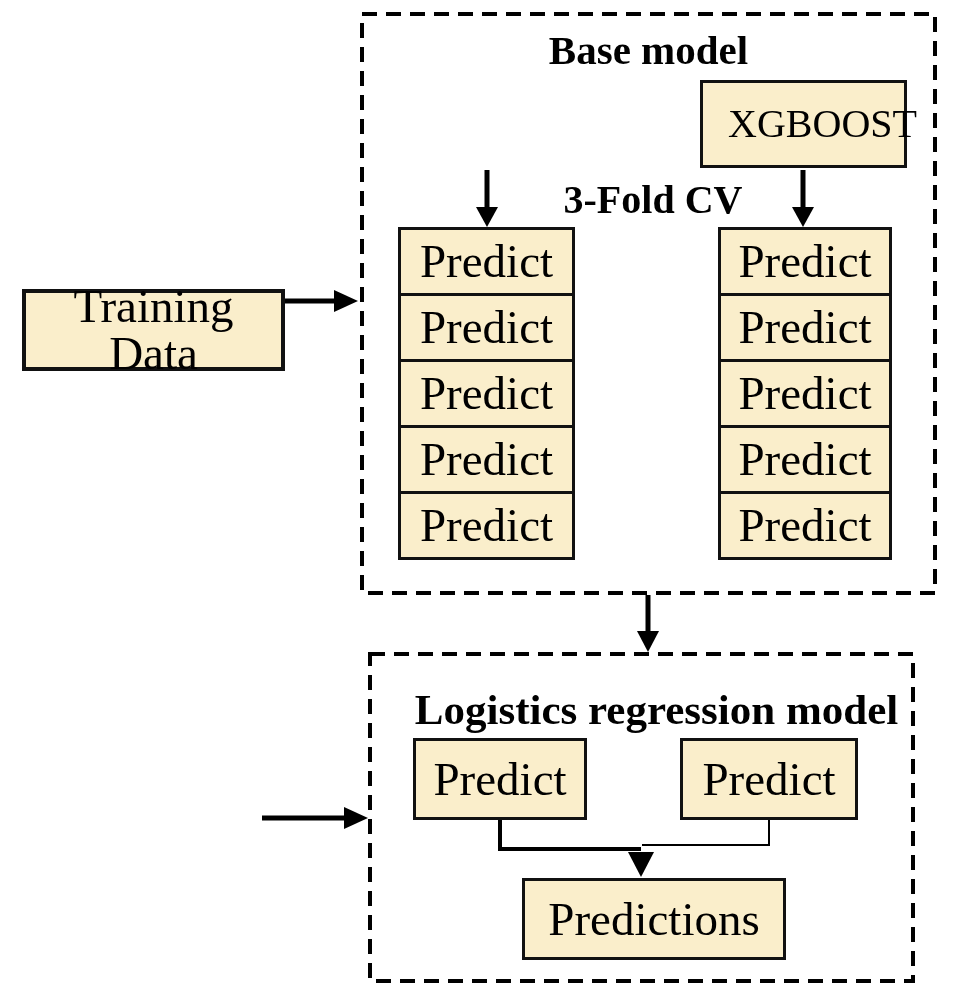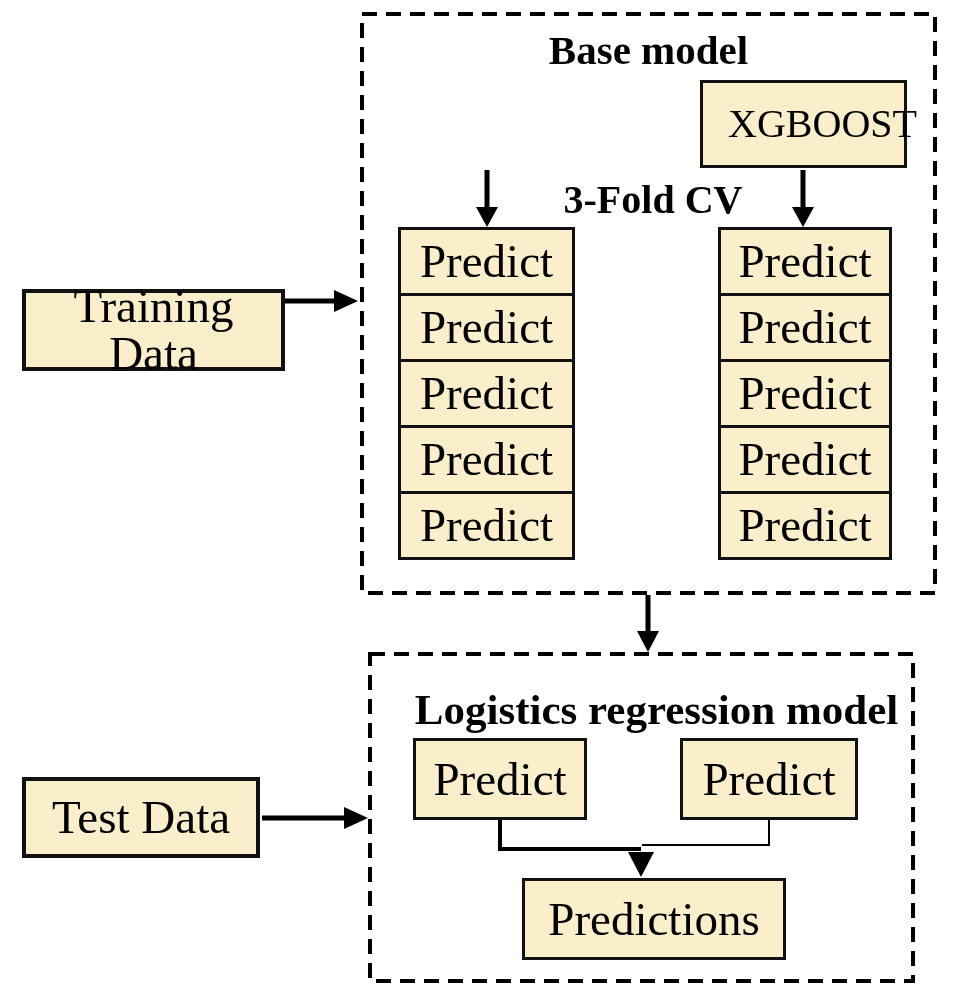--- a/index.html
+++ b/index.html
@@ -134,23 +134,20 @@
       </div>
     <div class="fillbox">
         <span>Predict</span>
       </div>
   </div>
 
   <div class="abs fillbox thick" style="left:22px; top:260px; width:263px; height:82px;margin-top:29px;">
     <span>Training Data</span>
   </div>
 
-  <div class="abs fillbox thick" style="left:22px; top:777px; width:238px; height:81px;">
-    <span>Test Data</span>
-  </div>
 
   <div class="abs section-title" style="left:385px; top:688px; width:543px; font-size:43px;">Logistics regression model</div>
 
   <div class="abs fillbox" style="left:413px; top:738px; width:174px; height:82px;">
     <span>Predict</span>
   </div>
 
   <div class="abs fillbox" style="left:680px; top:738px; width:178px; height:82px;">
     <span>Predict</span>
   </div>

